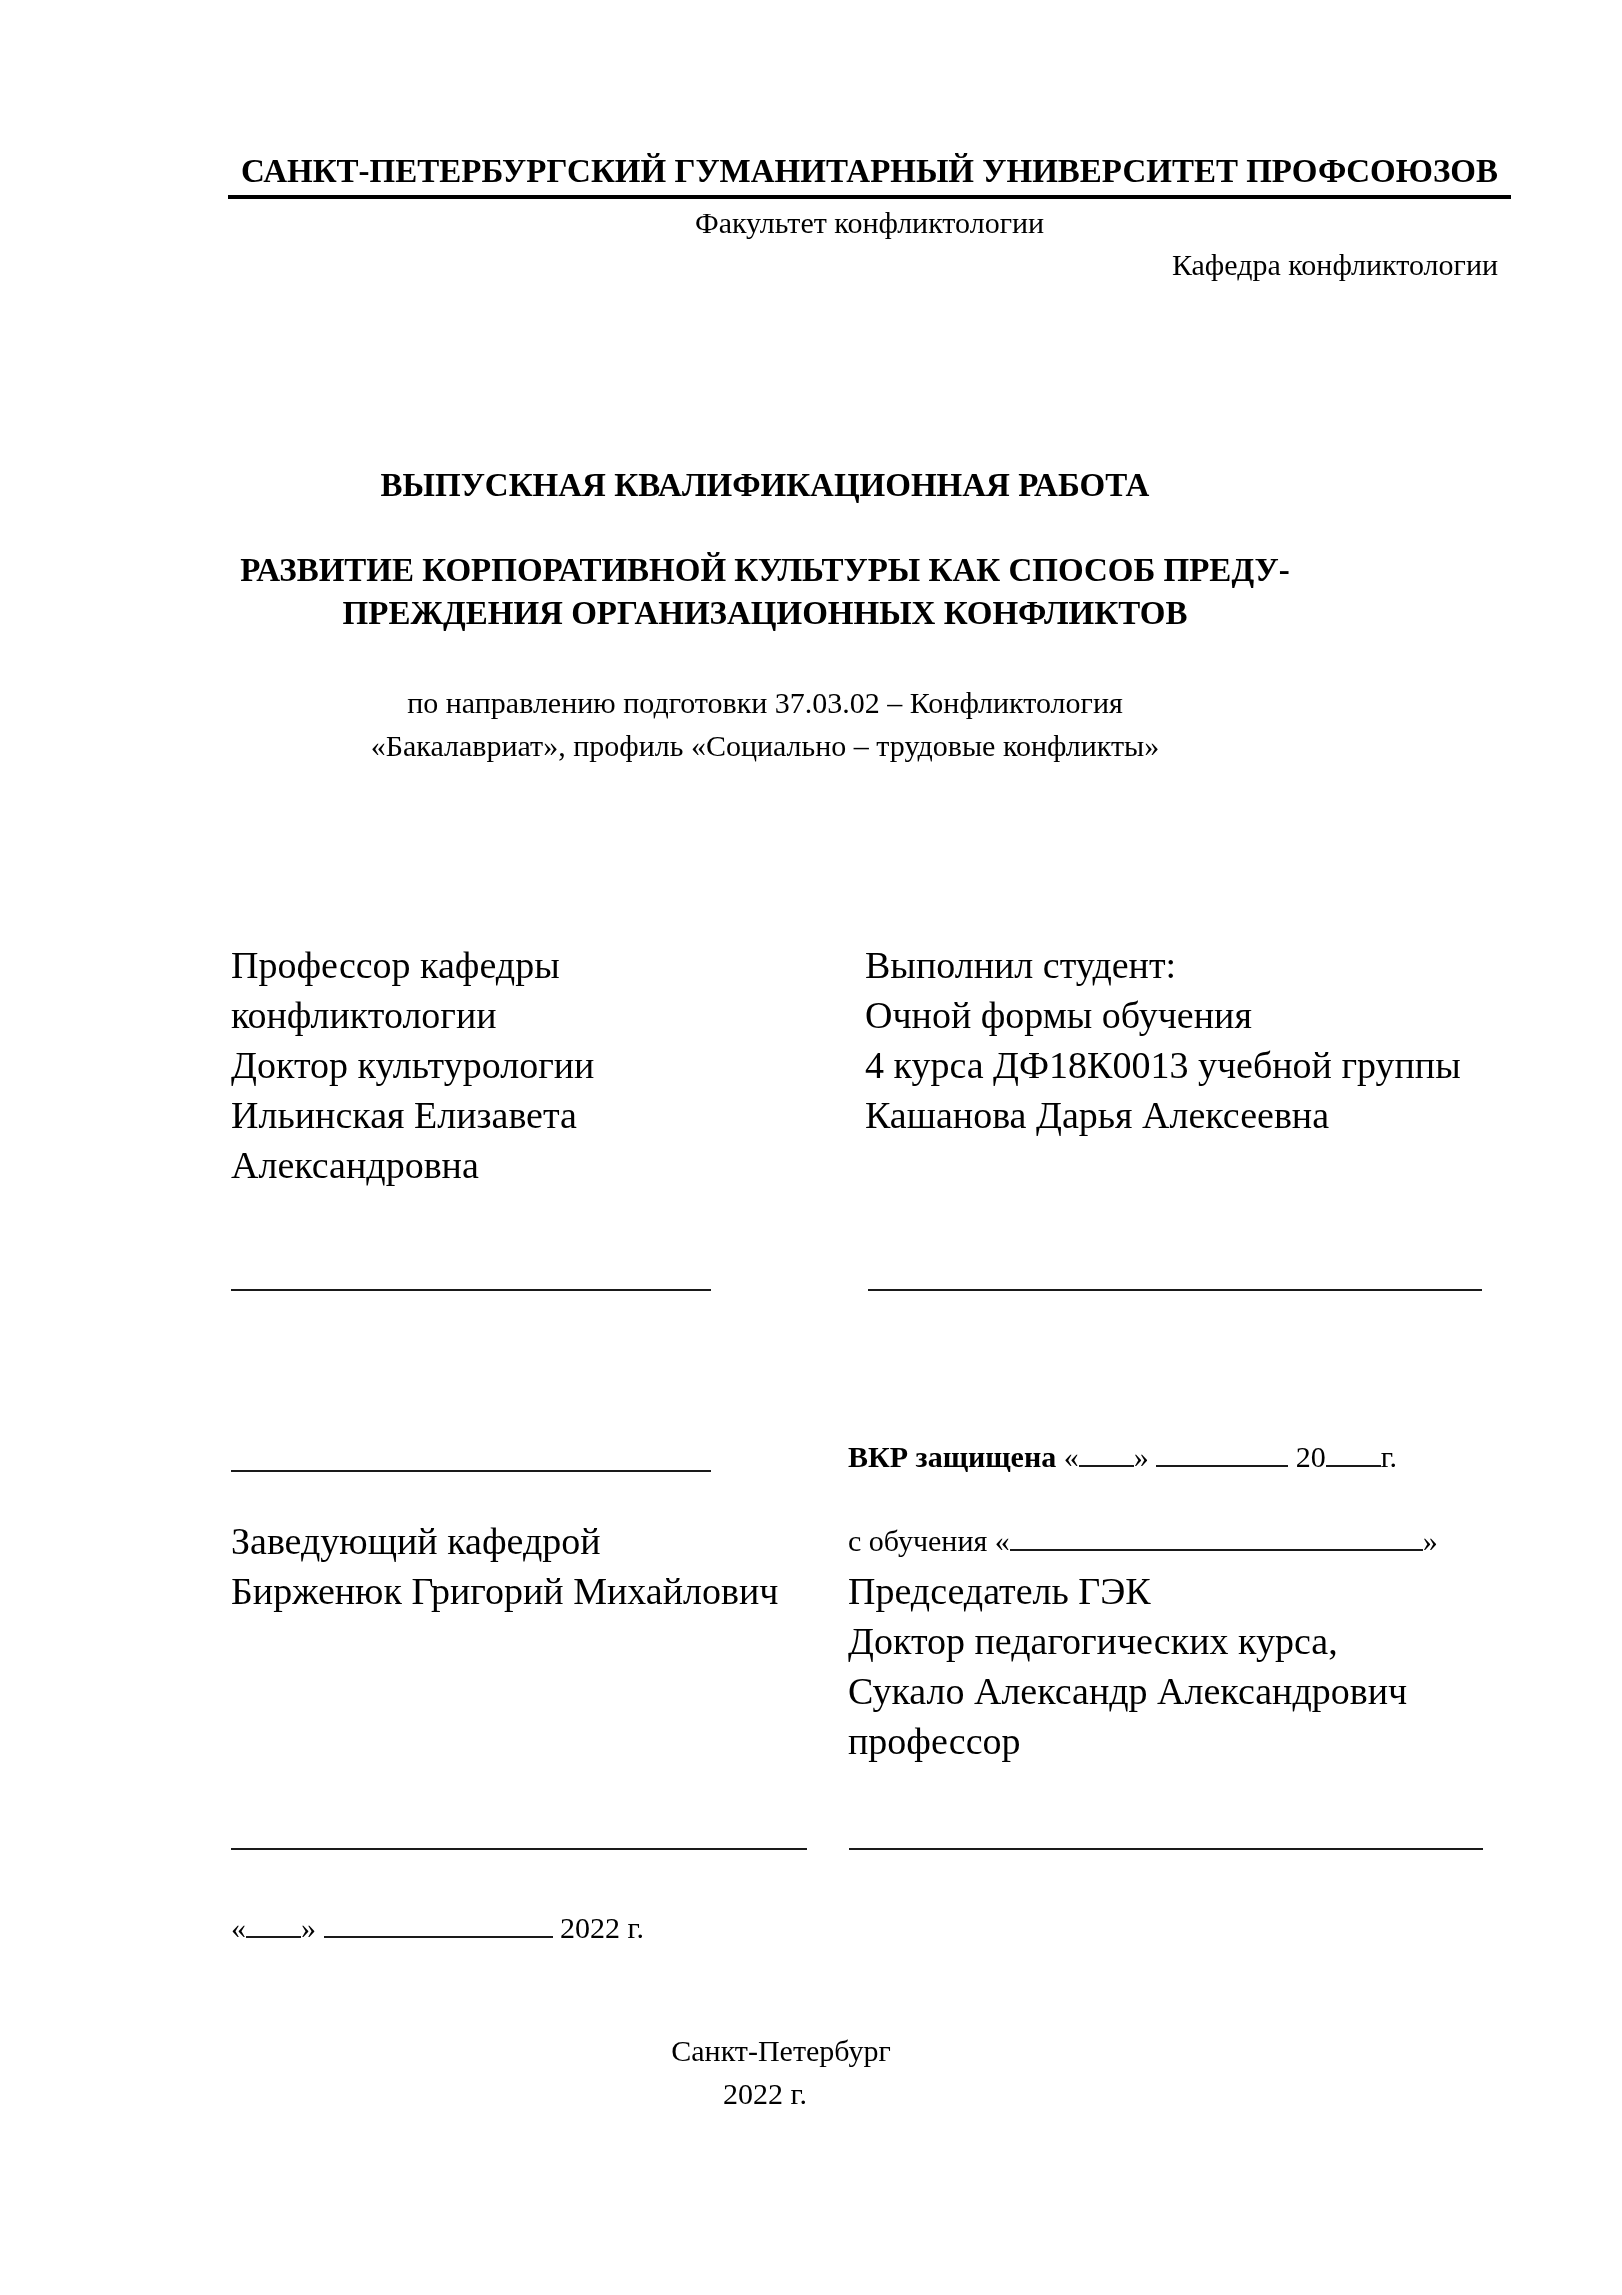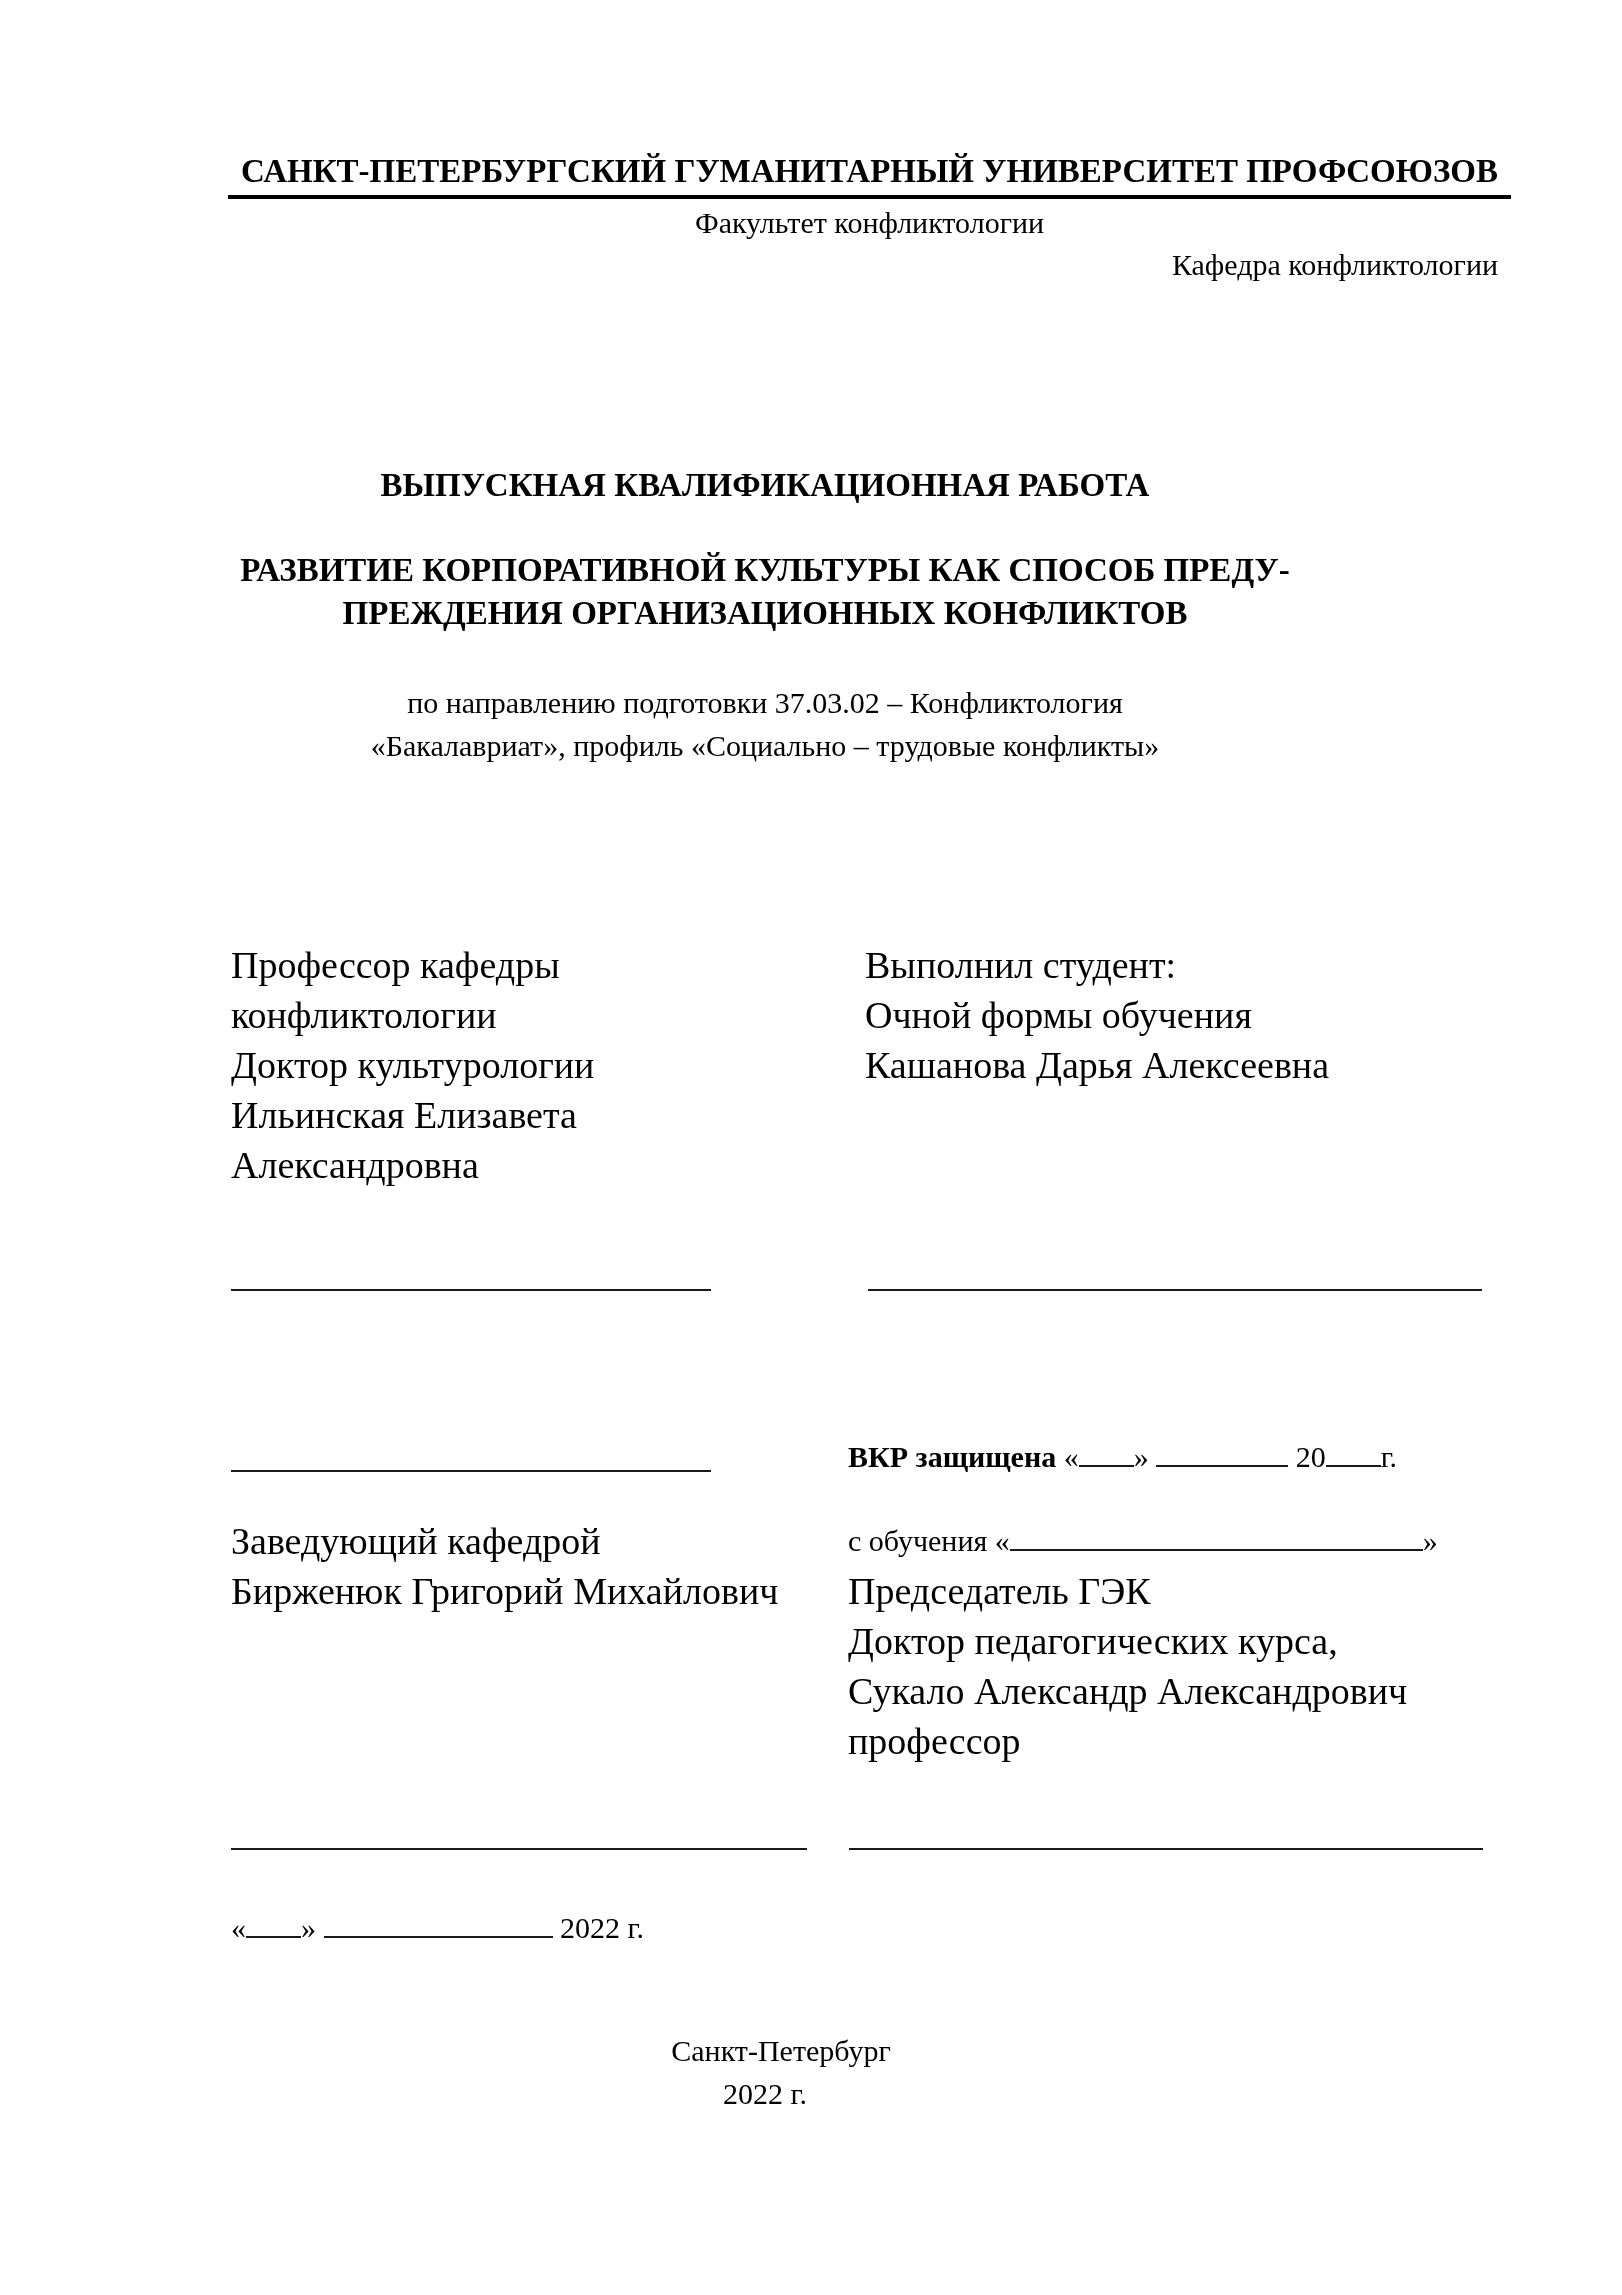--- a/index.html
+++ b/index.html
@@ -33,20 +33,21 @@
   <div>Профессор кафедры</div>
   <div>конфликтологии</div>
   <div>Доктор культурологии</div>
   <div>Ильинская Елизавета</div>
   <div>Александровна</div>
 </div>
 
 <div class="col" style="left:865px; top:940px;">
   <div>Выполнил студент:</div>
   <div>Очной формы обучения</div>
+  <div>4 курса ДФ18К0013 учебной группы</div>
   <div>Кашанова Дарья Алексеевна</div>
 </div>
 
 <div class="sig" style="left:231px; width:480px; top:1289px;"></div>
 <div class="sig" style="left:868px; width:614px; top:1289px;"></div>
 
 <div class="sig" style="left:231px; width:480px; top:1470px;"></div>
 
 <div class="abs t48" style="left:848px; top:1432px;">
   <b>ВКР защищена</b>

